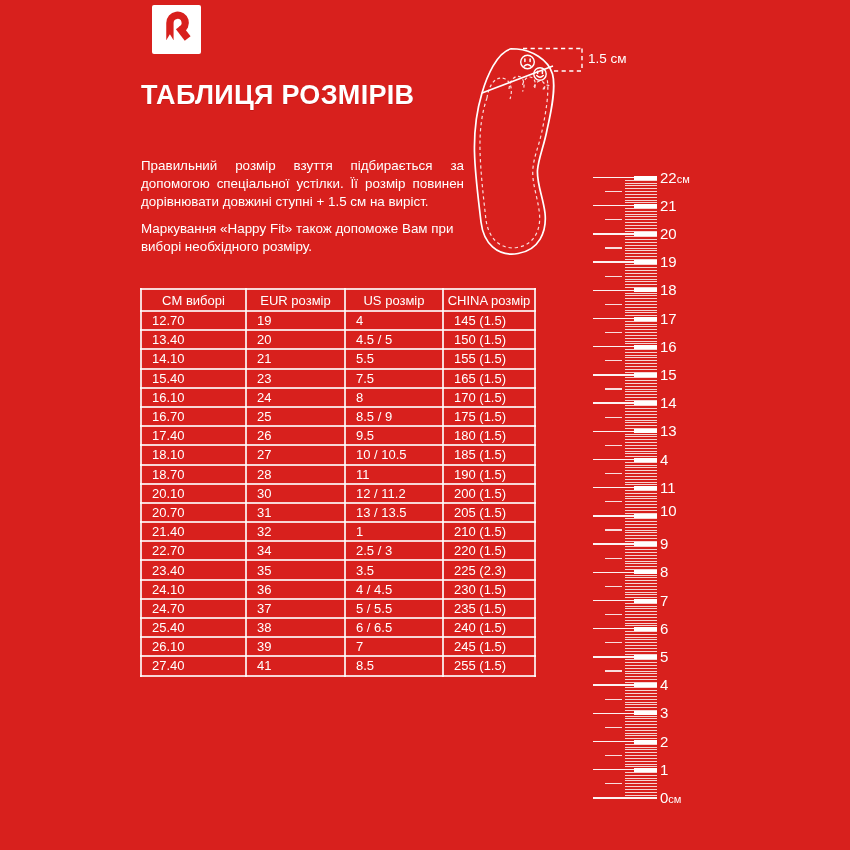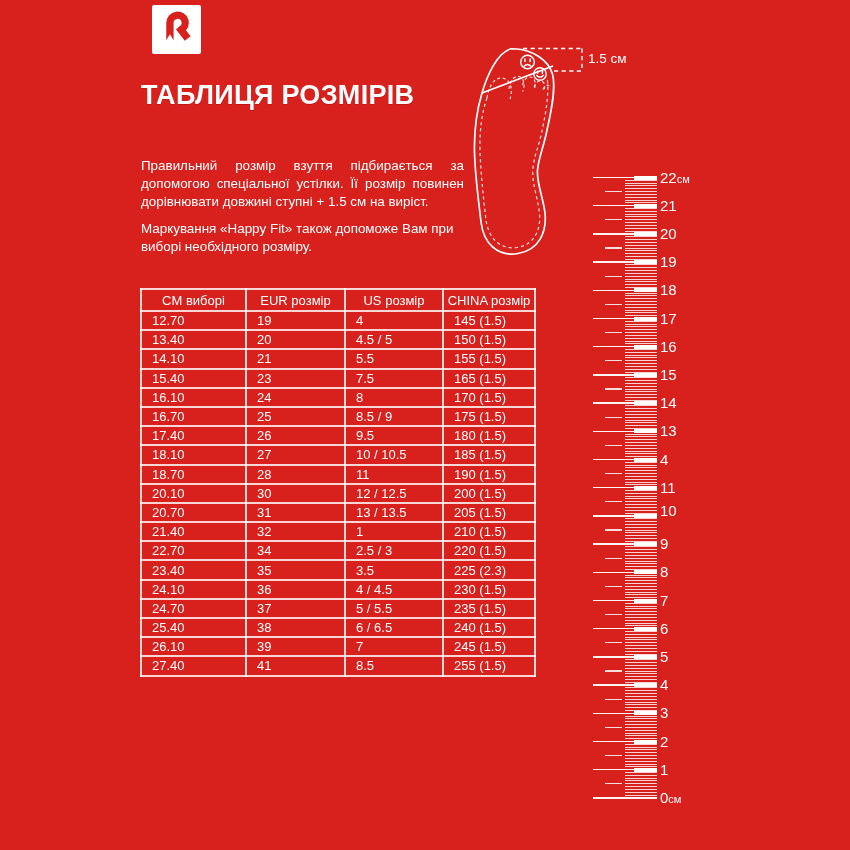--- a/index.html
+++ b/index.html
@@ -202,21 +202,21 @@
         </tr>
         <tr>
           <td>18.70</td>
           <td>28</td>
           <td>11</td>
           <td>190 (1.5)</td>
         </tr>
         <tr>
           <td>20.10</td>
           <td>30</td>
-          <td>12 / 12.5</td>
+          <td>12 / 11.2</td>
           <td>200 (1.5)</td>
         </tr>
         <tr>
           <td>20.70</td>
           <td>31</td>
           <td>13 / 13.5</td>
           <td>205 (1.5)</td>
         </tr>
         <tr>
           <td>21.40</td>

